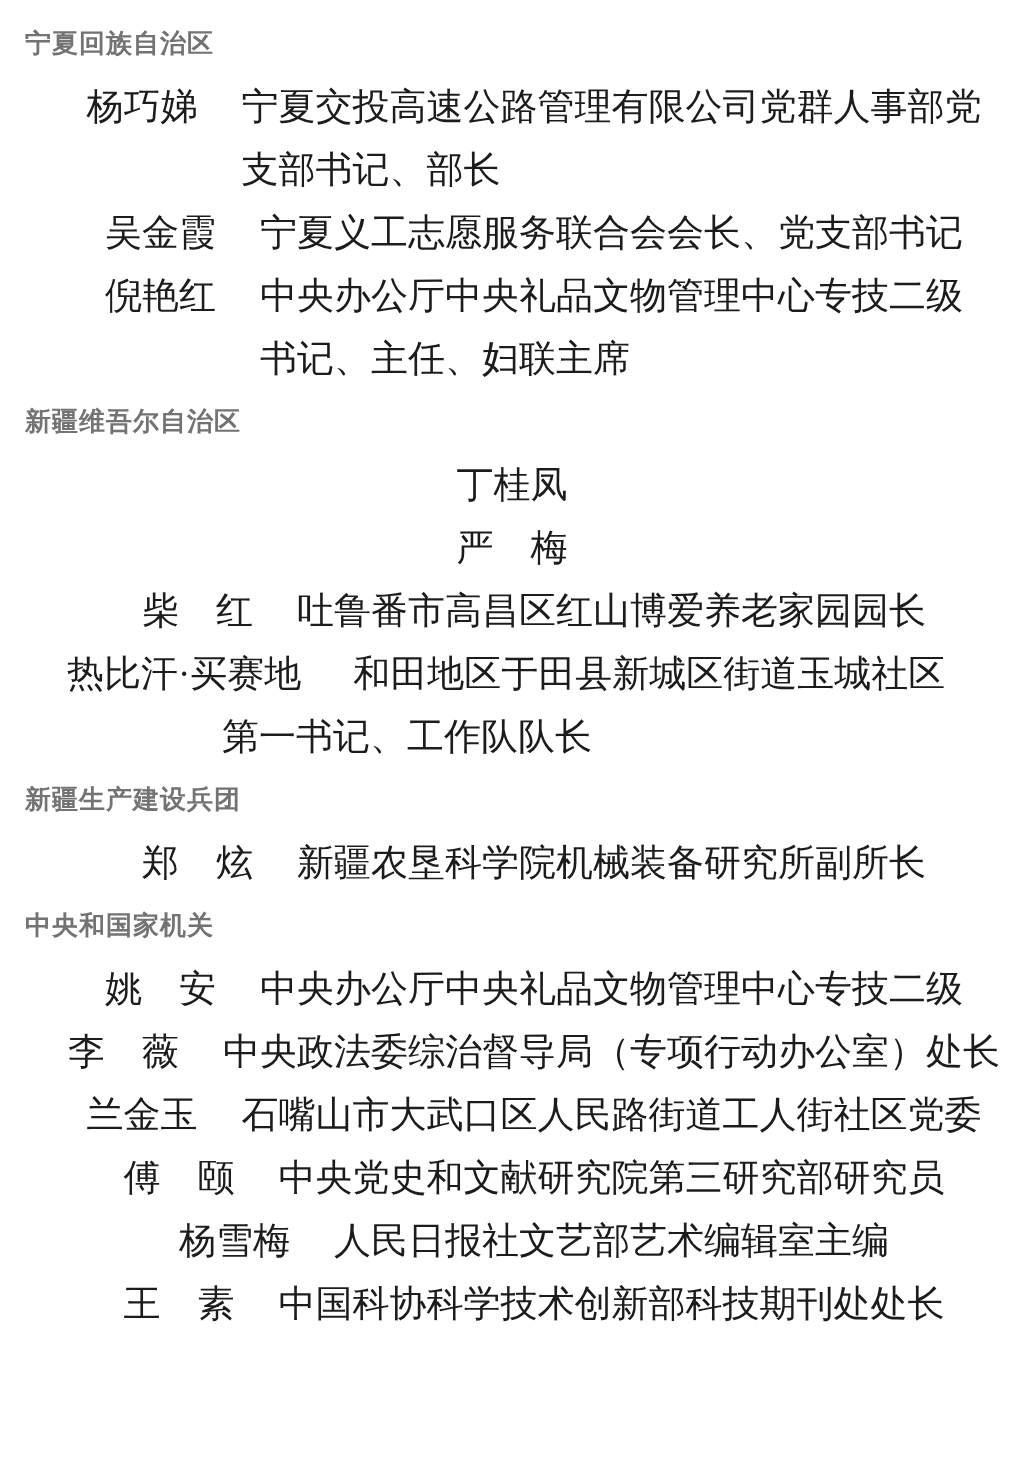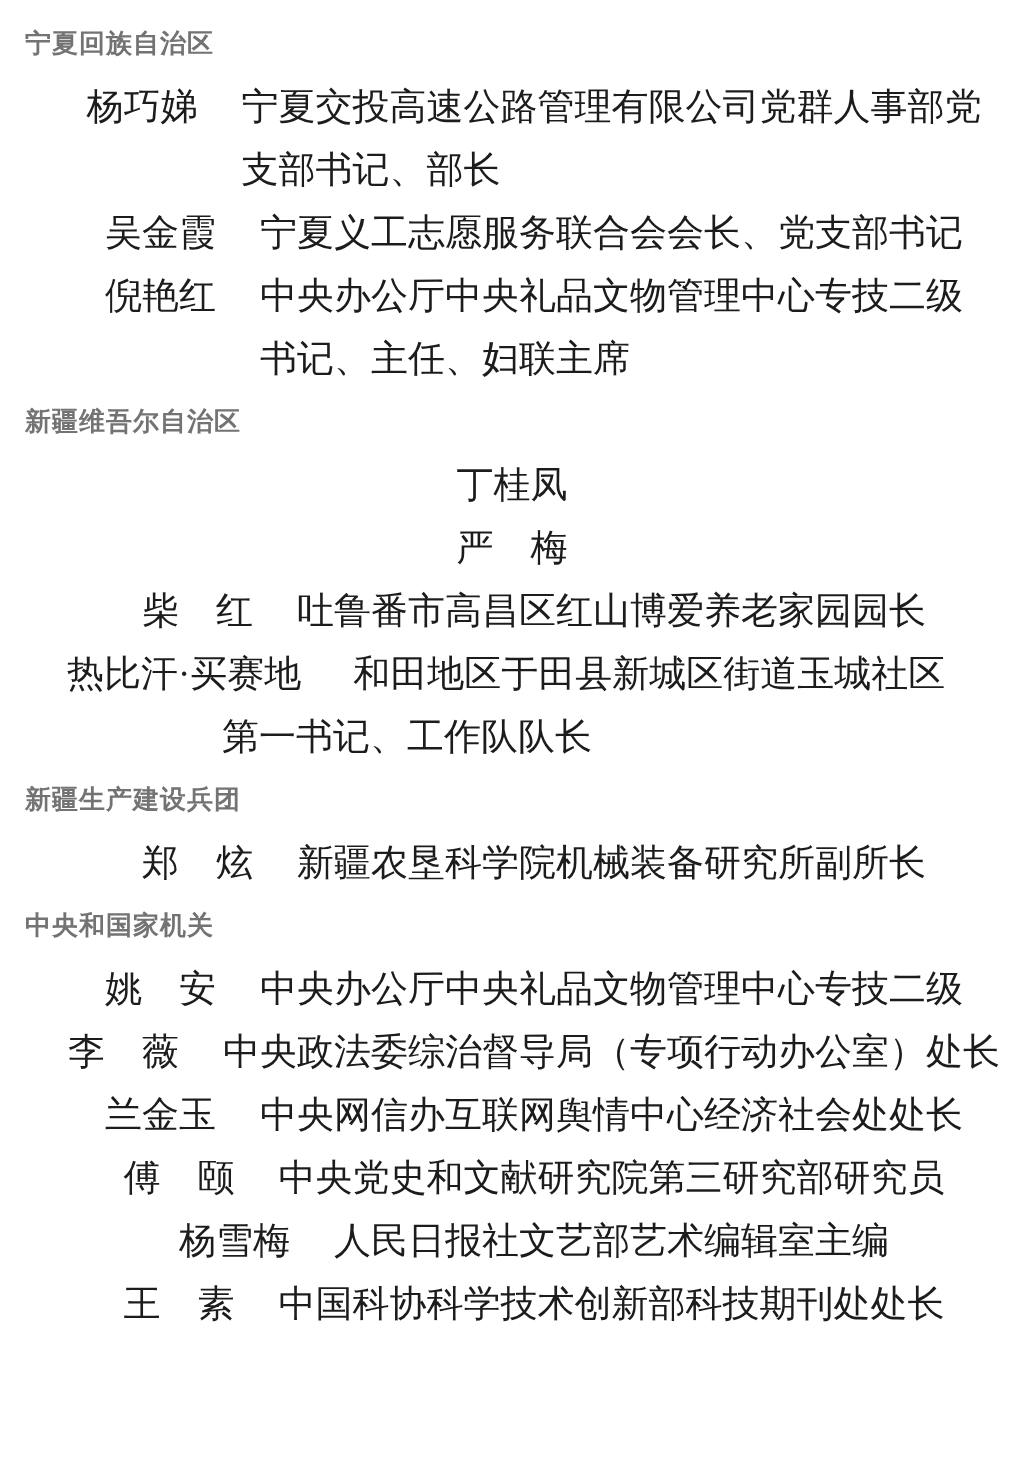--- a/index.html
+++ b/index.html
@@ -143,21 +143,21 @@
   <div class="entry">
     <div class="name">李　薇</div>
     <div class="position">
       <div class="pline">中央政法委综治督导局（专项行动办公室）处长</div>
     </div>
   </div>
 
   <div class="entry">
     <div class="name">兰金玉</div>
     <div class="position">
-      <div class="pline">中央网信办互联网舆情中心经济社会处处长</div>
+      <div class="pline">石嘴山市大武口区人民路街道工人街社区党委</div>
     </div>
   </div>
 
   <div class="entry">
     <div class="name">傅　颐</div>
     <div class="position">
       <div class="pline">中央党史和文献研究院第三研究部研究员</div>
     </div>
   </div>
 

